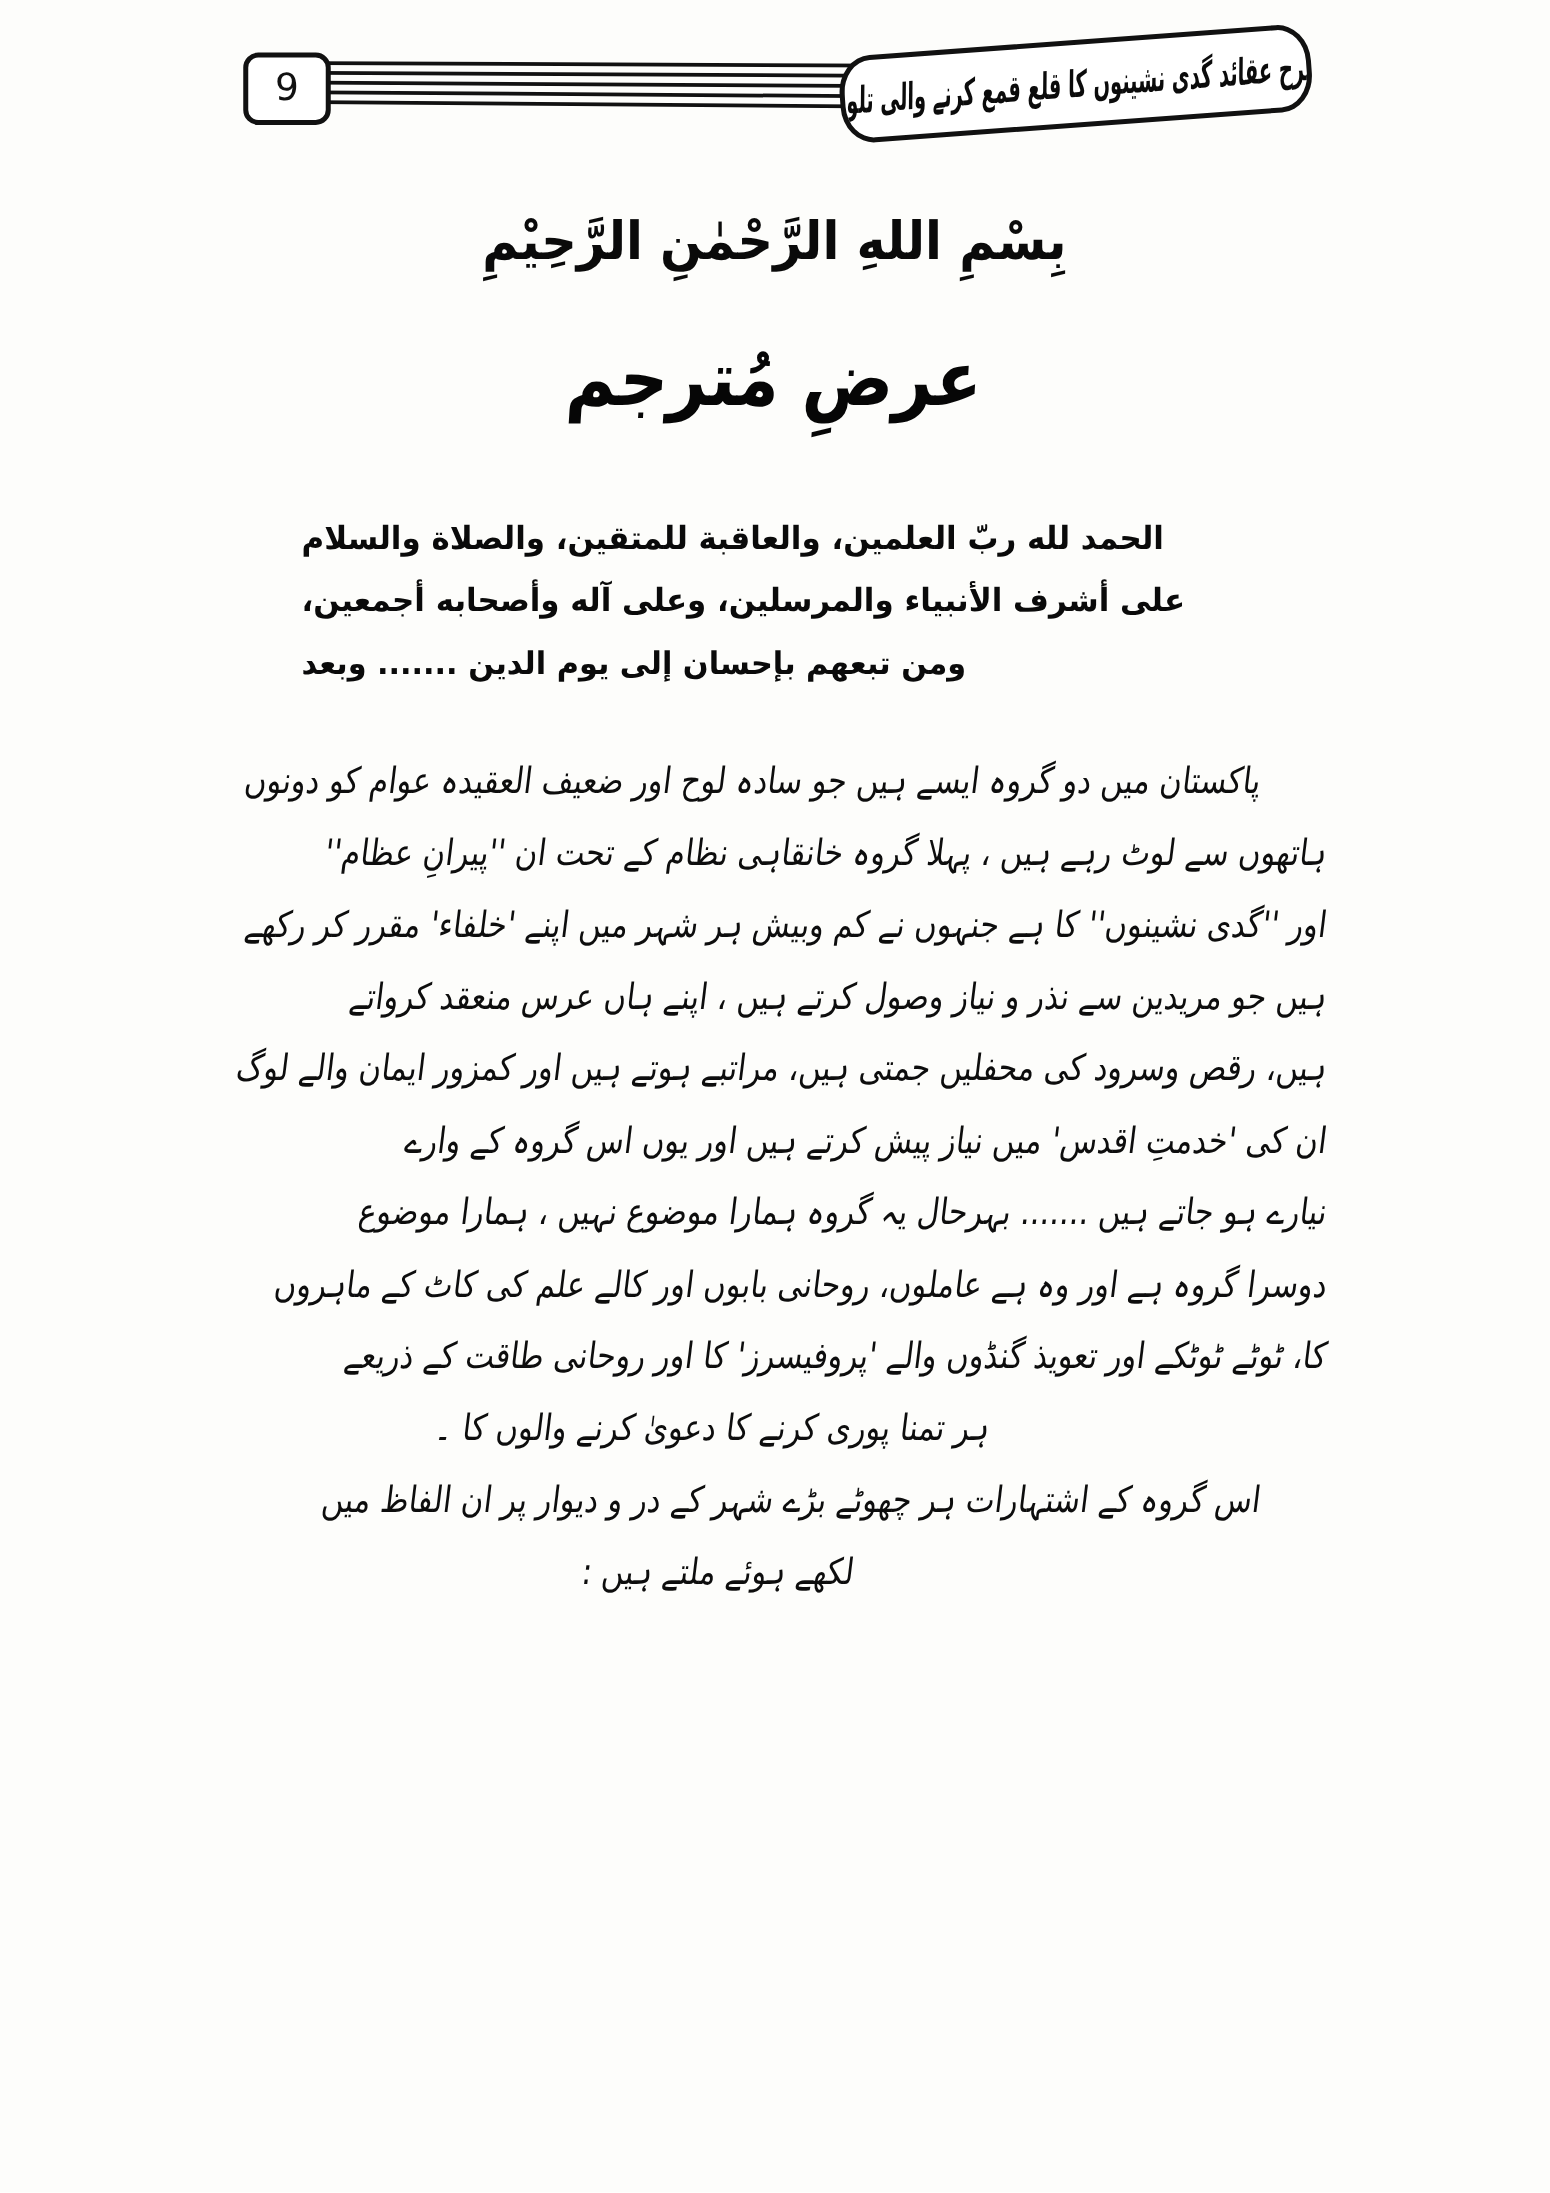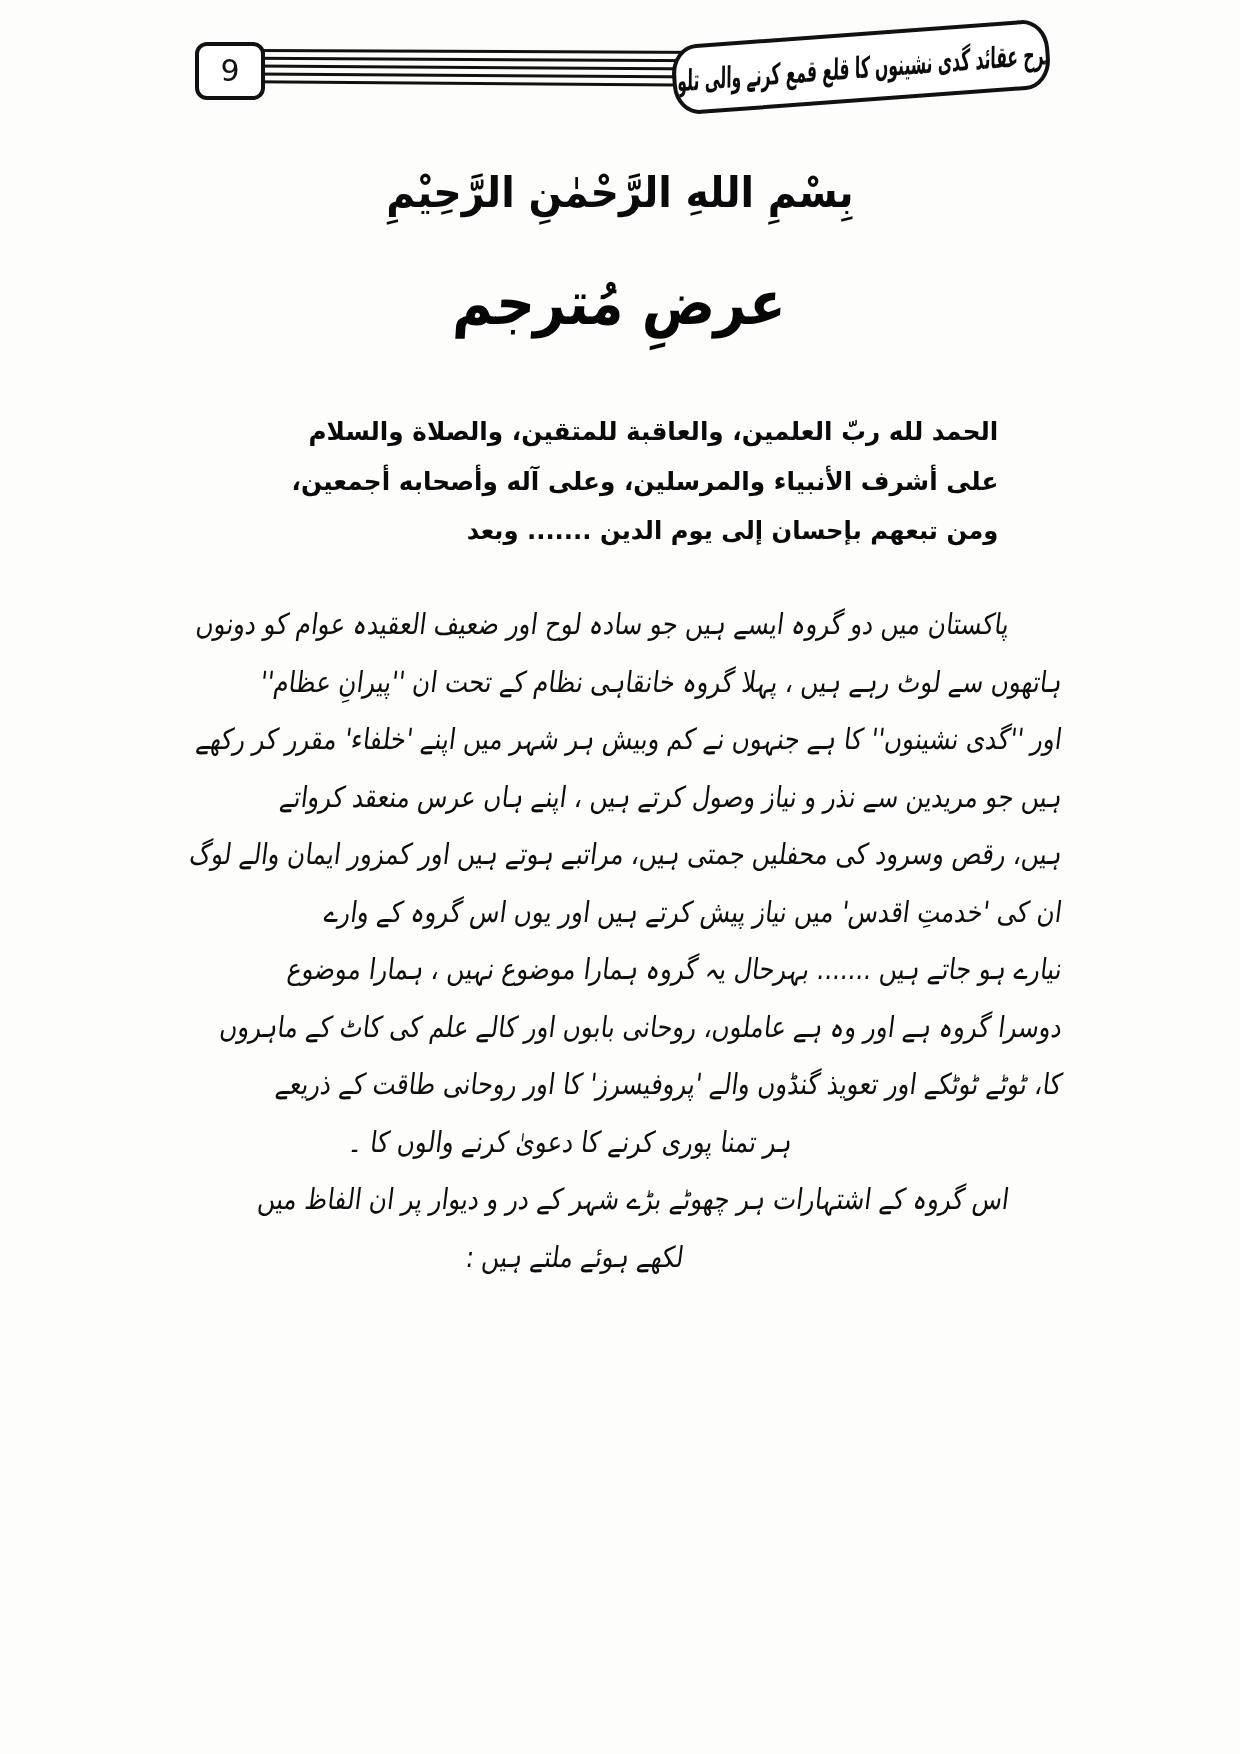--- a/index.html
+++ b/index.html
@@ -125,21 +125,21 @@
     transform: scaleY(1.12) skewX(-4deg);
     white-space: nowrap;
   }
 
   
   .arabic-block {
     position: absolute;
     top: 406px;
     right: 230px;
     left: 230px;
-    text-align: right;
+    text-align: left;
   }
   .arabic-line {
     font-family: "DejaVu Sans", sans-serif;
     font-size: 25.5px;
     font-weight: 700;
     color: #0a0a0a;
     line-height: 50px;
     white-space: nowrap;
     transform: scaleX(0.97);
     direction: rtl;

